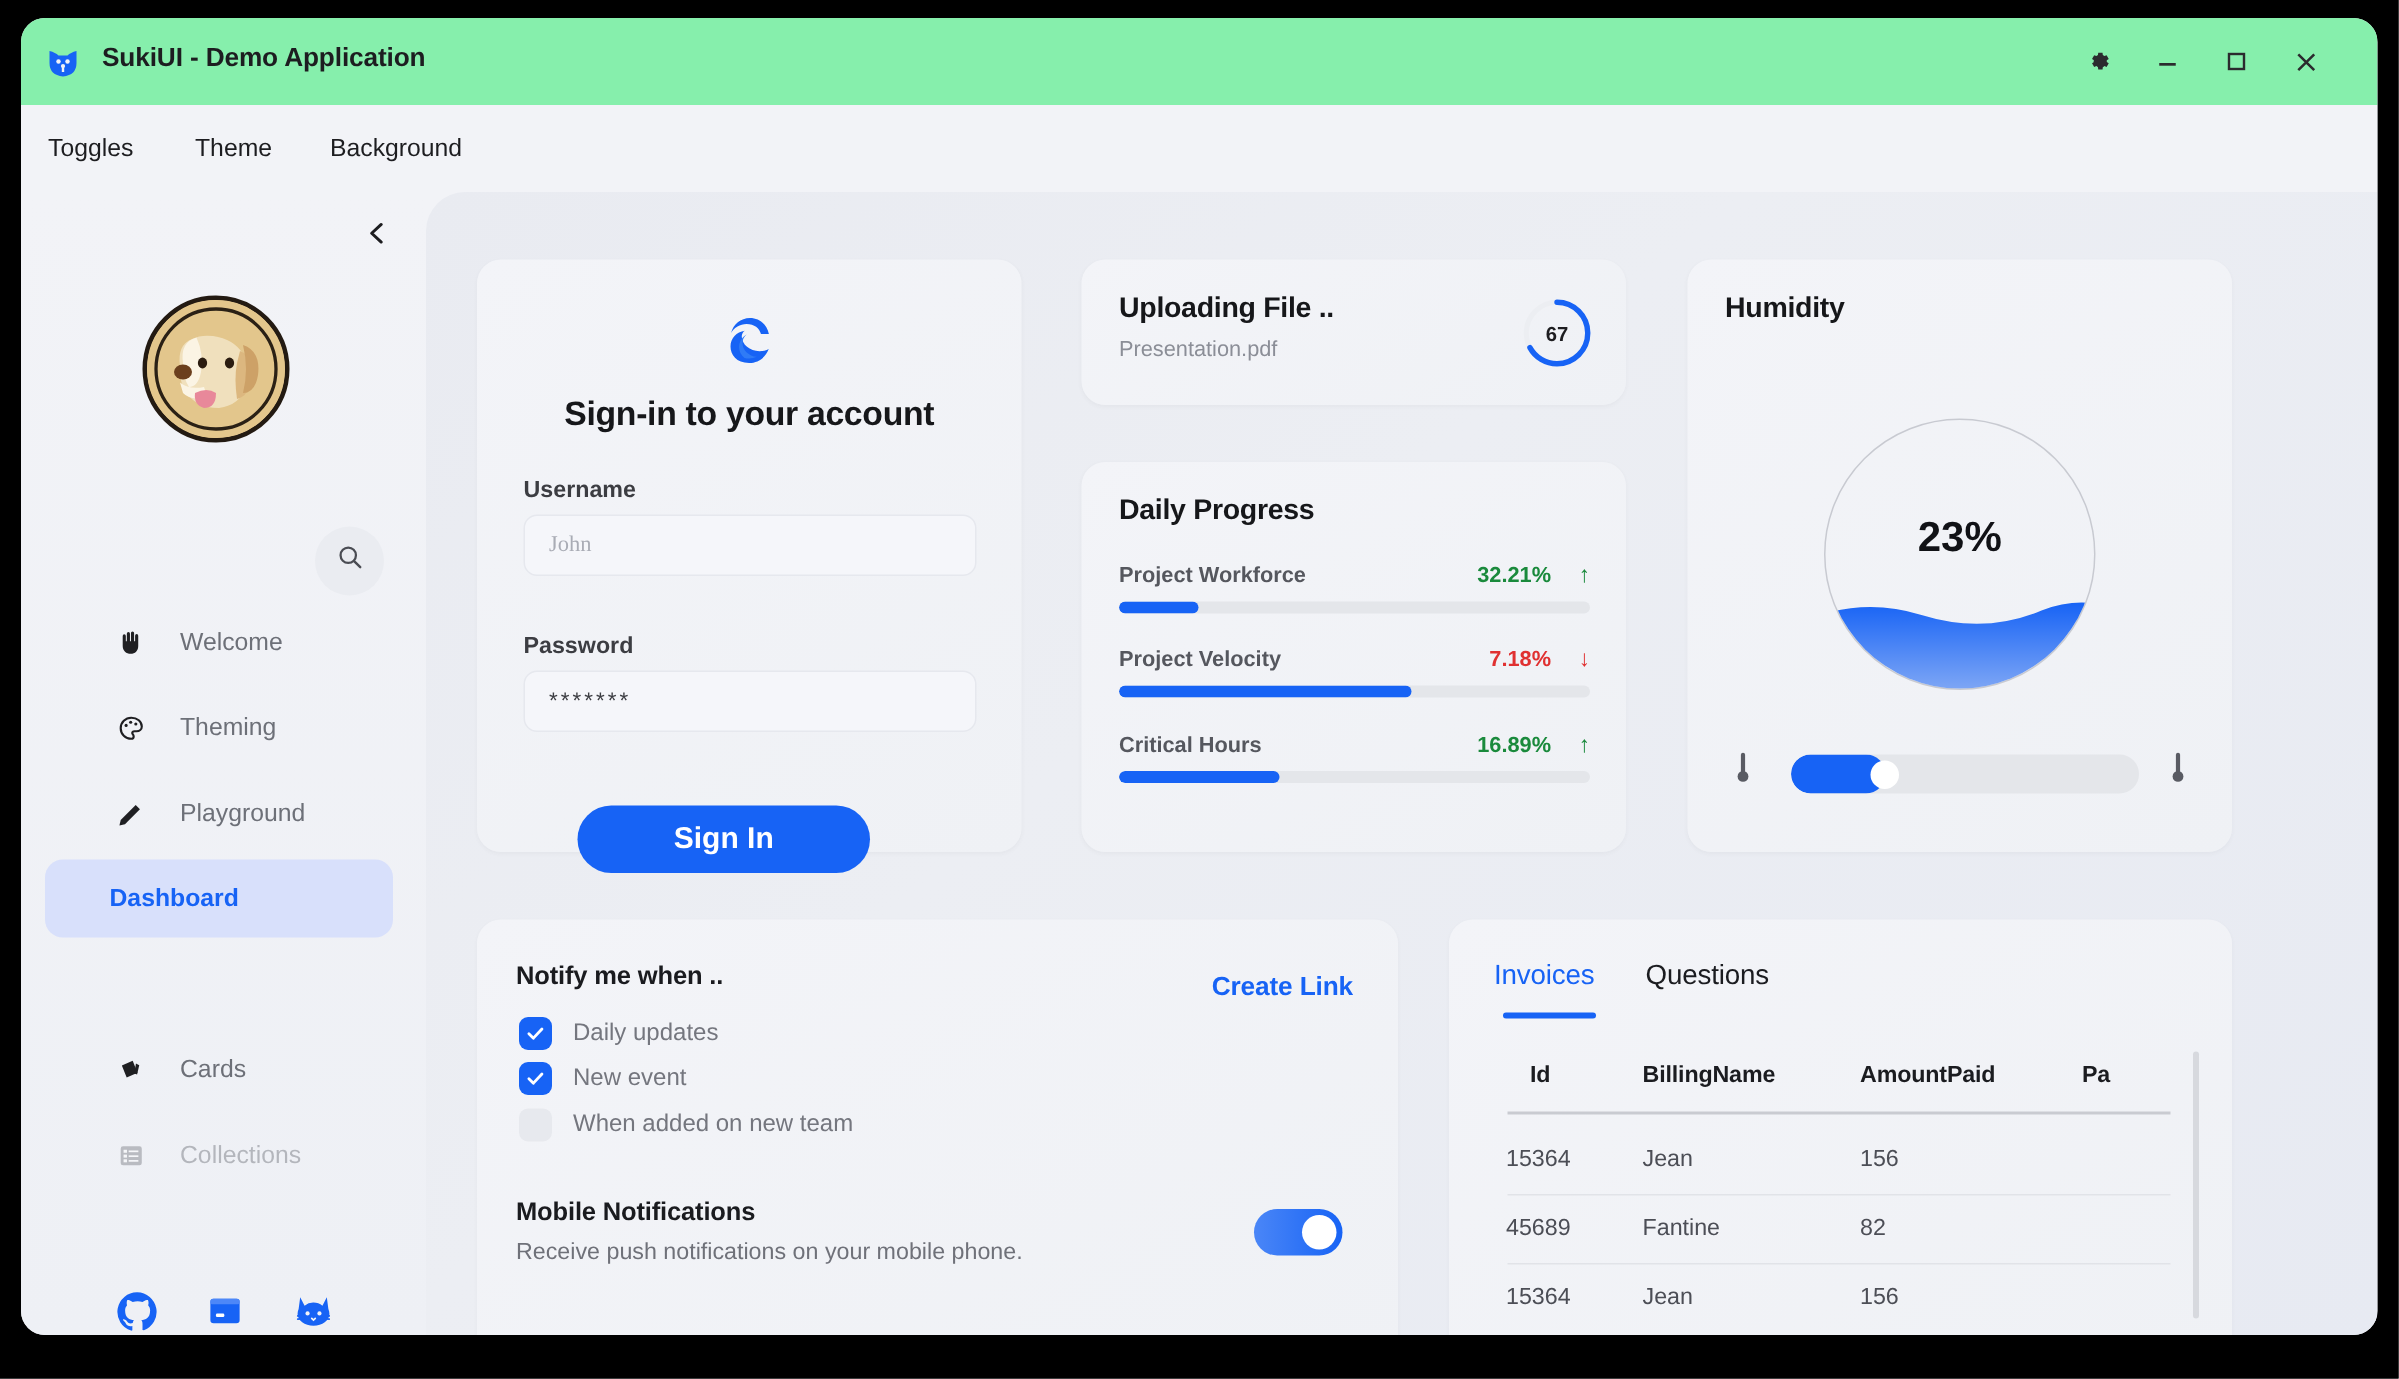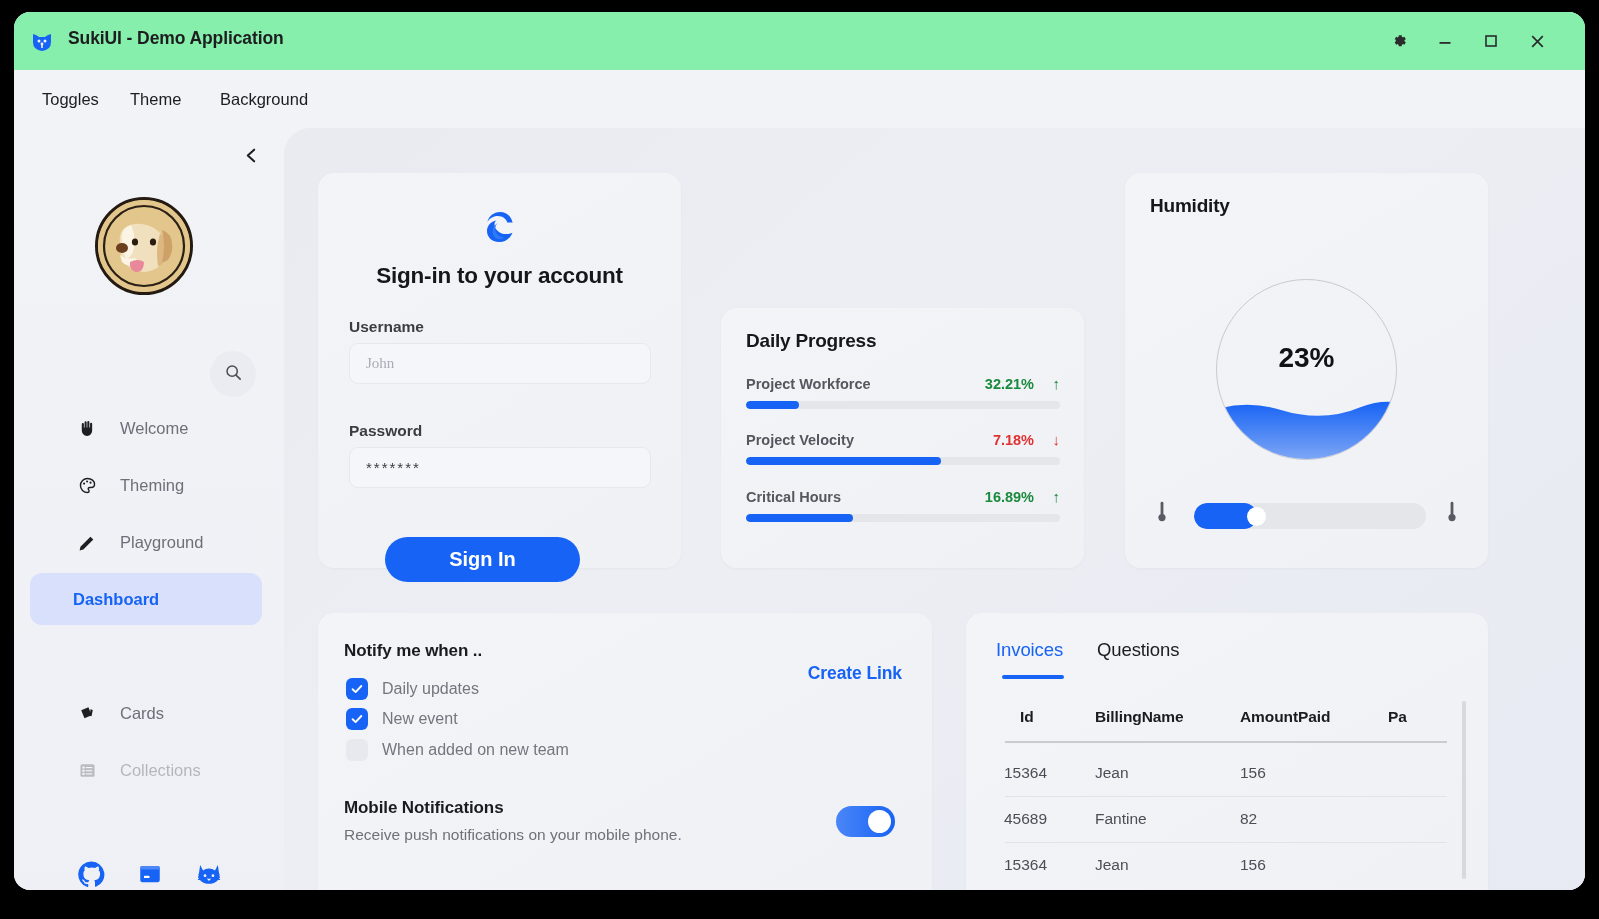--- a/index.html
+++ b/index.html
@@ -230,21 +230,21 @@
     position: absolute; top: 11px; width: 19px; height: 19px;
     border-radius: 50%; background: #fff;
   }
   
   #card-notify { left: 34px; top: 485px; width: 614px; height: 300px; }
   #notify-title {
     position: absolute; left: 26px; top: 28px;
     font-size: 17px; font-weight: bold; color: #1a1b1f; letter-spacing: -0.1px;
   }
   #create-link {
-    position: absolute; right: 30px; top: 50px;
+    position: absolute; right: 30px; top: 34px;
     font-size: 17.5px; font-weight: bold; color: #1763f5;
     cursor: pointer; letter-spacing: -0.1px;
   }
   .chk-row {
     position: absolute; left: 28px; height: 26px;
     display: flex; align-items: center; cursor: pointer;
   }
   #chk-row-0 { top: 63px; }
   #chk-row-1 { top: 93px; }
   #chk-row-2 { top: 124px; }
@@ -349,21 +349,21 @@
         </svg>
     </div>
     <div class="wc" id="wc-close">
       <svg width="17" height="17" viewBox="0 0 16 16">
           <path d="M3 3 L13 13 M13 3 L3 13" stroke="#2b2b2e" stroke-width="1.6" fill="none"></path>
         </svg>
     </div>
   </div>
 
   <div id="menubar">
-    <div class="menu-item" style="left:28px">Toggles</div>
+    <div class="menu-item" style="left:18px">Toggles</div>
     <div class="menu-item" style="left:116px">Theme</div>
     <div class="menu-item" style="left:206px">Background</div>
   </div>
 
   <div id="sidebar">
     <div id="collapse-btn">
       <svg width="17" height="17" viewBox="0 0 16 16">
           <path d="M10.5 2.5 L4.5 8 L10.5 13.5" stroke="#1d1d20" stroke-width="1.9" fill="none" stroke-linecap="round" stroke-linejoin="round"></path>
         </svg>
     </div>
@@ -489,20 +489,29 @@
         </svg>
       </div>
       <div id="signin-title">Sign-in to your account</div>
       <div class="field-label" id="label-username">Username</div>
       <input class="field-input" id="input-username" type="text" placeholder="John" style="">
       <div class="field-label" id="label-password">Password</div>
       <input class="field-input" id="input-password" type="text" value="*******" style="">
       <button id="signin-btn">Sign In</button>
     </div>
 
+    <div class="card" id="card-upload">
+      <div id="upload-title">Uploading File ..</div>
+      <div id="upload-sub">Presentation.pdf</div>
+      <svg id="upload-ring" viewBox="0 0 48 48">
+        <circle cx="24" cy="24" r="20.5" fill="none" stroke="#eceef2" stroke-width="3.4"></circle>
+        <circle id="ring-arc" cx="24" cy="24" r="20.5" fill="none" stroke="#1763f5" stroke-width="3.6" stroke-linecap="round" transform="rotate(-90 24 24)" stroke-dasharray="86.29955019411162 128.8052987971815"></circle>
+      </svg>
+      <div id="upload-ring-val">67</div>
+    </div>
 
     <div class="card" id="card-progress">
       <div id="progress-title">Daily Progress</div>
 
       <div class="prog-row" id="prog-row-0">
         <div class="prog-label">Project Workforce</div>
         <div class="prog-val prog-up">32.21%</div>
         <div class="prog-arrow prog-up">↑</div>
         <div class="prog-track">
           <div class="prog-fill" style="width: 17%;"></div>

